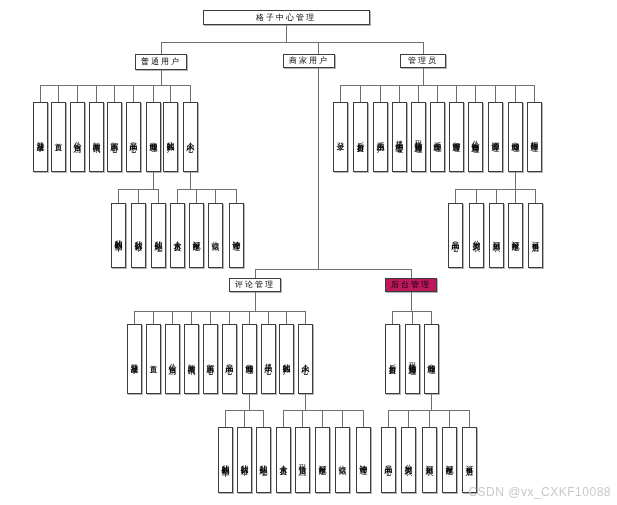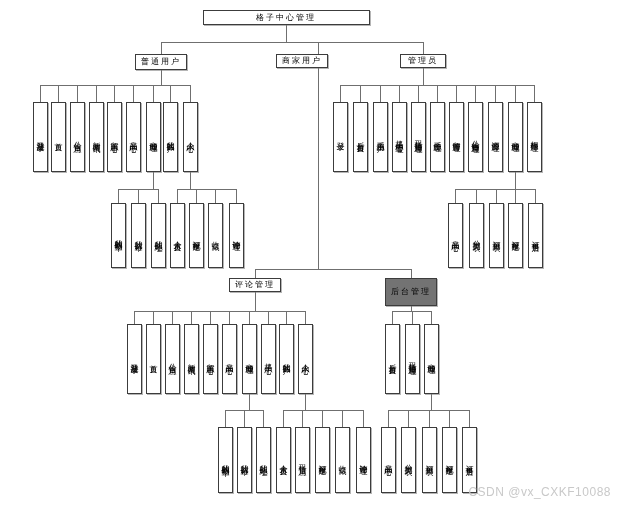--- a/index.html
+++ b/index.html
@@ -29,21 +29,21 @@
 </head>
 <body>
 
 <div id="diagram">
   <svg class="edges" width="617" height="505" shape-rendering="crispEdges">
     <path fill="none" stroke-width="1" d="M286 25 V42 M161 42 H423 M161 42 V54 M318 42 V54 M423 42 V54 M161 68 V85 M40 85 H190 M40 85 V102 M58 85 V102 M77 85 V102 M96 85 V102 M114 85 V102 M133 85 V102 M153 85 V102 M170 85 V102 M190 85 V102 M153 172 V189 M118 189 H158 M118 189 V203 M138 189 V203 M158 189 V203 M190 172 V189 M177 189 H236 M177 189 V203 M196 189 V203 M215 189 V203 M236 189 V203 M423 68 V85 M340 85 H534 M340 85 V102 M360 85 V102 M380 85 V102 M399 85 V102 M418 85 V102 M437 85 V102 M456 85 V102 M475 85 V102 M495 85 V102 M515 85 V102 M534 85 V102 M515 172 V189 M455 189 H535 M455 189 V203 M476 189 V203 M496 189 V203 M515 189 V203 M535 189 V203 M318 68 V269 M255 269 H411 M255 269 V278 M411 269 V278 M255 292 V311 M134 311 H305 M134 311 V324 M153 311 V324 M172 311 V324 M191 311 V324 M210 311 V324 M229 311 V324 M249 311 V324 M268 311 V324 M286 311 V324 M305 311 V324 M249 394 V410 M225 410 H263 M225 410 V427 M244 410 V427 M263 410 V427 M305 394 V410 M283 410 H363 M283 410 V427 M302 410 V427 M322 410 V427 M342 410 V427 M363 410 V427 M411 292 V311 M392 311 H431 M392 311 V324 M412 311 V324 M431 311 V324 M431 394 V410 M388 410 H469 M388 410 V427 M408 410 V427 M429 410 V427 M449 410 V427 M469 410 V427" stroke="#6f6f6f"></path>
   </svg>
 
 <div class="node h" style="left: 202.5px; top: 10px; width: 167px; height: 15px; border-color: rgb(60, 60, 60); background: rgb(255, 255, 255); color: rgb(0, 0, 0);">格子中心管理</div>
     <div class="node h" style="left: 135px; top: 54px; width: 52px; height: 16px; border-color: rgb(60, 60, 60); background: rgb(255, 255, 255); color: rgb(0, 0, 0);">普通用户</div>
-    <div class="node h" style="left: 276px; top: 54px; width: 52px; height: 14px; border-color: rgb(60, 60, 60); background: rgb(255, 255, 255); color: rgb(0, 0, 0);">商家用户</div>
+    <div class="node h" style="left: 283px; top: 54px; width: 52px; height: 14px; border-color: rgb(60, 60, 60); background: rgb(255, 255, 255); color: rgb(0, 0, 0);">商家用户</div>
     <div class="node h" style="left: 400px; top: 54px; width: 46px; height: 14px; border-color: rgb(60, 60, 60); background: rgb(255, 255, 255); color: rgb(0, 0, 0);">管理员</div>
     <div class="node v" style="left: 32.5px; top: 102px; width: 15px; height: 70px; border-color: rgb(60, 60, 60); background: rgb(255, 255, 255); color: rgb(0, 0, 0);">注册登录</div>
     <div class="node v" style="left: 50.5px; top: 102px; width: 15px; height: 70px; border-color: rgb(60, 60, 60); background: rgb(255, 255, 255); color: rgb(0, 0, 0);">首页</div>
     <div class="node v" style="left: 69.5px; top: 102px; width: 15px; height: 70px; border-color: rgb(60, 60, 60); background: rgb(255, 255, 255); color: rgb(0, 0, 0);">公告信息</div>
     <div class="node v" style="left: 88.5px; top: 102px; width: 15px; height: 70px; border-color: rgb(60, 60, 60); background: rgb(255, 255, 255); color: rgb(0, 0, 0);">新闻资讯</div>
     <div class="node v" style="left: 106.5px; top: 102px; width: 15px; height: 70px; border-color: rgb(60, 60, 60); background: rgb(255, 255, 255); color: rgb(0, 0, 0);">留言中心</div>
     <div class="node v" style="left: 125.5px; top: 102px; width: 15px; height: 70px; border-color: rgb(60, 60, 60); background: rgb(255, 255, 255); color: rgb(0, 0, 0);">商品中心</div>
     <div class="node v" style="left: 145.5px; top: 102px; width: 15px; height: 70px; border-color: rgb(60, 60, 60); background: rgb(255, 255, 255); color: rgb(0, 0, 0);">商城管理</div>
     <div class="node v" style="left: 162.5px; top: 102px; width: 15px; height: 70px; border-color: rgb(60, 60, 60); background: rgb(255, 255, 255); color: rgb(0, 0, 0);">我的账户</div>
     <div class="node v" style="left: 182.5px; top: 102px; width: 15px; height: 70px; border-color: rgb(60, 60, 60); background: rgb(255, 255, 255); color: rgb(0, 0, 0);">个人中心</div>
@@ -64,21 +64,21 @@
     <div class="node v" style="left: 467.5px; top: 102px; width: 15px; height: 70px; border-color: rgb(60, 60, 60); background: rgb(255, 255, 255); color: rgb(0, 0, 0);">公告信息管理</div>
     <div class="node v" style="left: 487.5px; top: 102px; width: 15px; height: 70px; border-color: rgb(60, 60, 60); background: rgb(255, 255, 255); color: rgb(0, 0, 0);">资源管理</div>
     <div class="node v" style="left: 507.5px; top: 102px; width: 15px; height: 70px; border-color: rgb(60, 60, 60); background: rgb(255, 255, 255); color: rgb(0, 0, 0);">商城管理</div>
     <div class="node v" style="left: 526.5px; top: 102px; width: 15px; height: 70px; border-color: rgb(60, 60, 60); background: rgb(255, 255, 255); color: rgb(0, 0, 0);">权限管理</div>
     <div class="node v" style="left: 447.5px; top: 203px; width: 15px; height: 65px; border-color: rgb(60, 60, 60); background: rgb(255, 255, 255); color: rgb(0, 0, 0);">商品中心</div>
     <div class="node v" style="left: 468.5px; top: 203px; width: 15px; height: 65px; border-color: rgb(60, 60, 60); background: rgb(255, 255, 255); color: rgb(0, 0, 0);">分类列表</div>
     <div class="node v" style="left: 488.5px; top: 203px; width: 15px; height: 65px; border-color: rgb(60, 60, 60); background: rgb(255, 255, 255); color: rgb(0, 0, 0);">订单列表</div>
     <div class="node v" style="left: 507.5px; top: 203px; width: 15px; height: 65px; border-color: rgb(60, 60, 60); background: rgb(255, 255, 255); color: rgb(0, 0, 0);">订单配送</div>
     <div class="node v" style="left: 527.5px; top: 203px; width: 15px; height: 65px; border-color: rgb(60, 60, 60); background: rgb(255, 255, 255); color: rgb(0, 0, 0);">订单售后</div>
     <div class="node h" style="left: 229px; top: 278px; width: 52px; height: 14px; border-color: rgb(60, 60, 60); background: rgb(255, 255, 255); color: rgb(0, 0, 0);">评论管理</div>
-    <div class="node h" style="left: 385px; top: 278px; width: 52px; height: 28px; border-color: rgb(60, 60, 60); background: #737373; color: rgb(0, 0, 0);">后台管理</div>
+    <div class="node h" style="left: 385px; top: 278px; width: 52px; height: 14px; border-color: rgb(60, 60, 60); background: #be185d; color: rgb(0, 0, 0);">后台管理</div>
     <div class="node v" style="left: 126.5px; top: 324px; width: 15px; height: 70px; border-color: rgb(60, 60, 60); background: rgb(255, 255, 255); color: rgb(0, 0, 0);">注册登录</div>
     <div class="node v" style="left: 145.5px; top: 324px; width: 15px; height: 70px; border-color: rgb(60, 60, 60); background: rgb(255, 255, 255); color: rgb(0, 0, 0);">首页</div>
     <div class="node v" style="left: 164.5px; top: 324px; width: 15px; height: 70px; border-color: rgb(60, 60, 60); background: rgb(255, 255, 255); color: rgb(0, 0, 0);">公告信息</div>
     <div class="node v" style="left: 183.5px; top: 324px; width: 15px; height: 70px; border-color: rgb(60, 60, 60); background: rgb(255, 255, 255); color: rgb(0, 0, 0);">新闻资讯</div>
     <div class="node v" style="left: 202.5px; top: 324px; width: 15px; height: 70px; border-color: rgb(60, 60, 60); background: rgb(255, 255, 255); color: rgb(0, 0, 0);">留言中心</div>
     <div class="node v" style="left: 221.5px; top: 324px; width: 15px; height: 70px; border-color: rgb(60, 60, 60); background: rgb(255, 255, 255); color: rgb(0, 0, 0);">商品中心</div>
     <div class="node v" style="left: 241.5px; top: 324px; width: 15px; height: 70px; border-color: rgb(60, 60, 60); background: rgb(255, 255, 255); color: rgb(0, 0, 0);">商城管理</div>
     <div class="node v" style="left: 260.5px; top: 324px; width: 15px; height: 70px; border-color: rgb(60, 60, 60); background: rgb(255, 255, 255); color: rgb(0, 0, 0);">格子中心</div>
     <div class="node v" style="left: 278.5px; top: 324px; width: 15px; height: 70px; border-color: rgb(60, 60, 60); background: rgb(255, 255, 255); color: rgb(0, 0, 0);">我的账户</div>
     <div class="node v" style="left: 297.5px; top: 324px; width: 15px; height: 70px; border-color: rgb(60, 60, 60); background: rgb(255, 255, 255); color: rgb(0, 0, 0);">个人中心</div>

